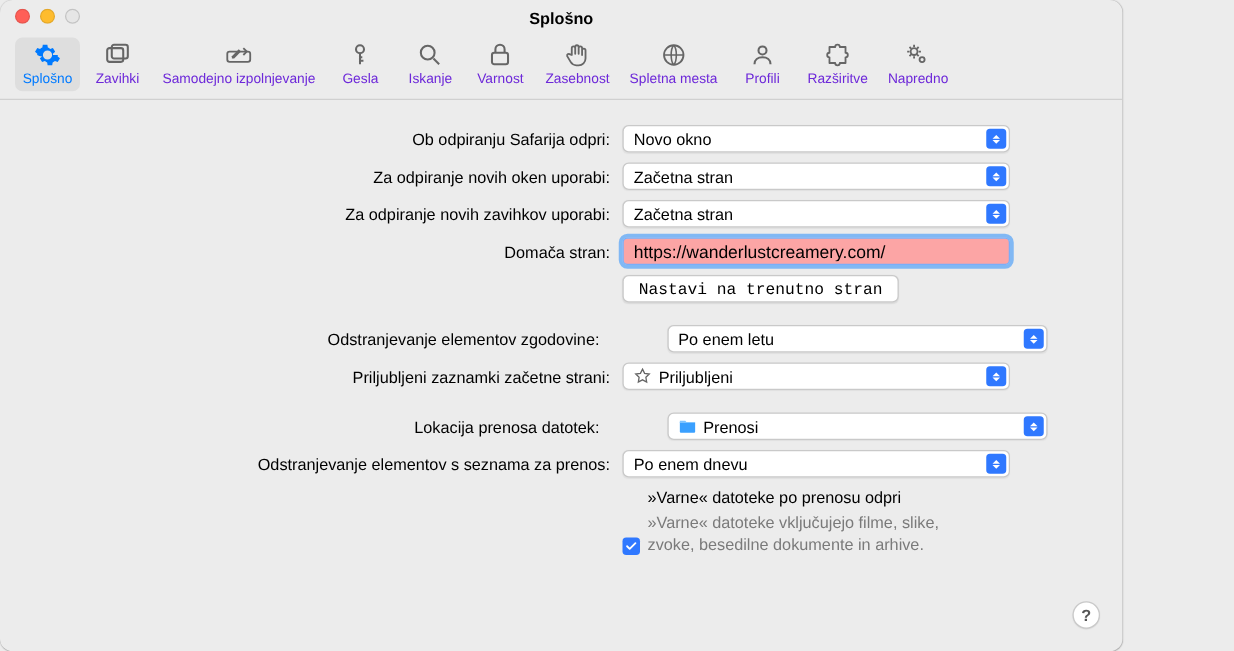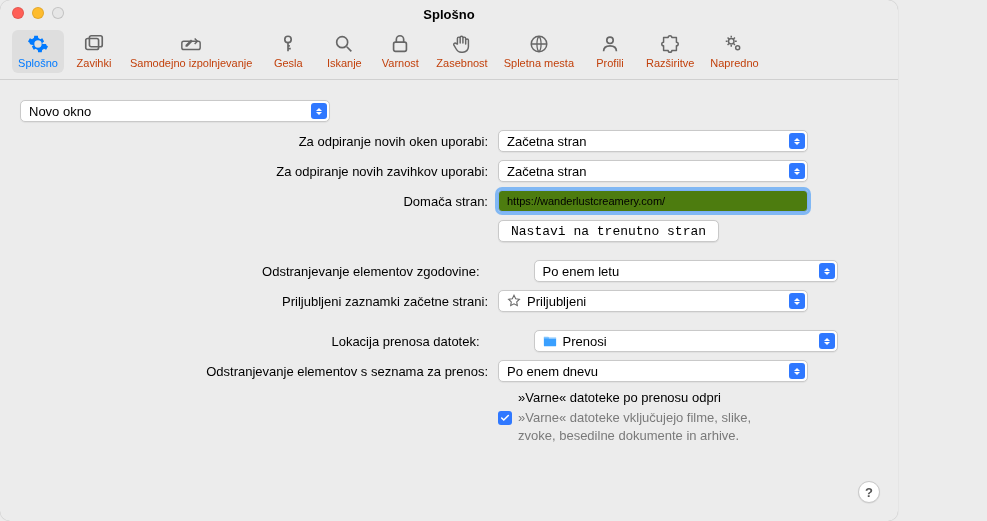--- a/index.html
+++ b/index.html
@@ -54,21 +54,21 @@
   }
   .tool-item {
     display: flex;
     flex-direction: column;
     align-items: center;
     justify-content: flex-start;
     padding: 2px 6px 4px 6px;
     border-radius: 6px;
     min-width: 52px;
     cursor: default;
-    color: #c2410c;
+    color: #6d28d9;
   }
   .tool-item.active {
     color: #007aff;
     background: #dedede;
   }
   .tool-icon {
     height: 24px;
     display: flex;
     align-items: center;
     justify-content: center;
@@ -131,41 +131,41 @@
   .select .caret::before { border-bottom: 3px solid #fff; }
   .select .caret::after { border-top: 3px solid #fff; }
   .select .inline-icon { margin-right: 6px; display:flex; align-items:center; }
   .text-input {
     width: 100%;
     height: 22px;
     border: 1px solid #c9c9c9;
     border-radius: 4px;
     padding: 0 8px;
     font-family: inherit;
-    font-size: 11px;
-    background: #4d7c0f;
+    font-size: 14px;
+    background: #fca5a5;
   }
   .text-input.focused {
     outline: 3px solid rgba(0,122,255,0.45);
     border-color: #7aaef9;
   }
   .btn {
     height: 22px;
     background: #fff;
     border: 1px solid #c9c9c9;
     border-radius: 5px;
     padding: 0 12px;
     display: inline-flex;
     align-items: center;
     box-shadow: 0 0.5px 1px rgba(0,0,0,0.08);
     font-family: Liberation Mono, monospace;
   }
   .checkbox-row {
     display: flex;
-    align-items: center;
+    align-items: flex-end;
     gap: 6px;
   }
   .checkbox {
     width: 14px; height: 14px;
     border-radius: 3px;
     background: #2f78ff;
     display: flex;
     align-items: center;
     justify-content: center;
     margin-top: 1px;
@@ -306,20 +306,21 @@
             <path d="M9 3v2M9 13v2M3 9h2M13 9h2M5 5l1.5 1.5M11.5 11.5L13 13M13 5l-1.5 1.5M6.5 11.5L5 13" stroke="#666" stroke-width="1.6"></path>
           </svg>
         </div>
         <div class="tool-label">Napredno</div>
       </div>
     </div>
 
   <div class="content">
 
     <div class="row">
+      <div class="label-col">Ob odpiranju Safarija odpri:</div>
       <div class="control-col">
         <div class="select">
           <span>Novo okno</span>
           <span class="caret"></span>
         </div>
       </div>
     </div>
 
     <div class="row">
       <div class="label-col">Za odpiranje novih oken uporabi:</div>

